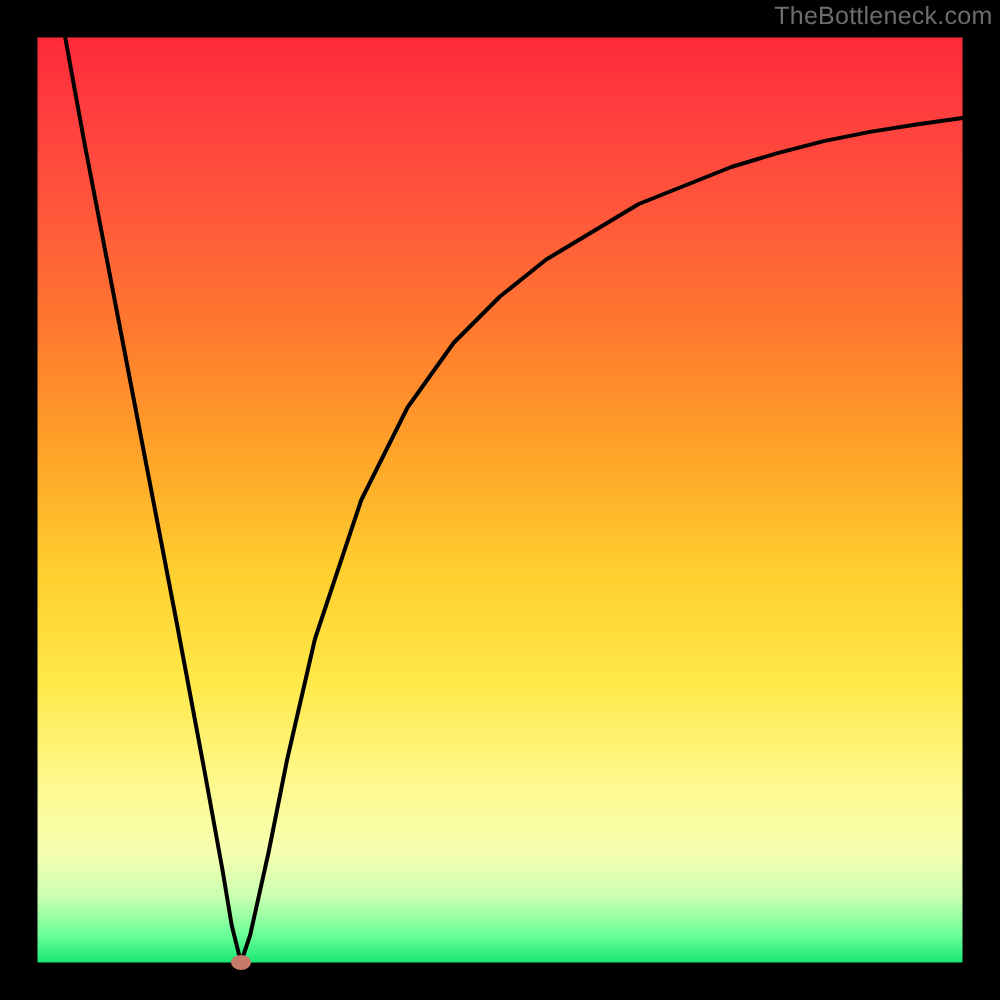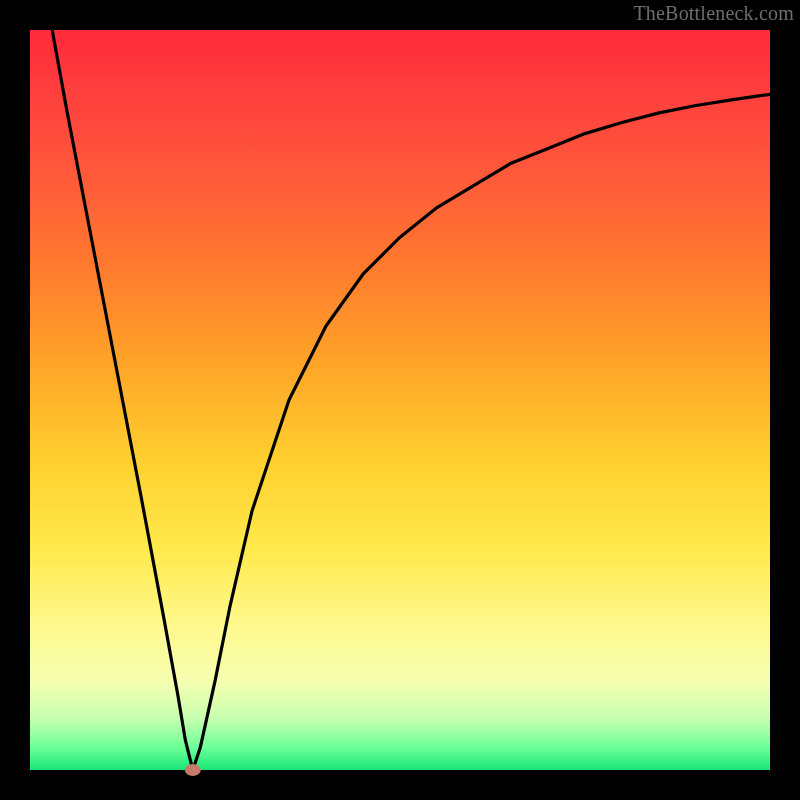--- a/index.html
+++ b/index.html
@@ -50,21 +50,20 @@
   }
   .watermark {
     position: absolute;
     top: 2px;
     right: 6px;
     color: #6d6d6d;
     font-size: 20px;
     letter-spacing: 0.2px;
     font-weight: 500;
     user-select: none;
-    font-family: Liberation Serif, serif;
   }
 </style>
 </head>
 <body>
 
 <div class="chart-wrap">
   <div class="watermark">TheBottleneck.com</div>
 
   <div class="plot-area">
     <svg class="curve" viewBox="0 0 740 740" preserveAspectRatio="none">

